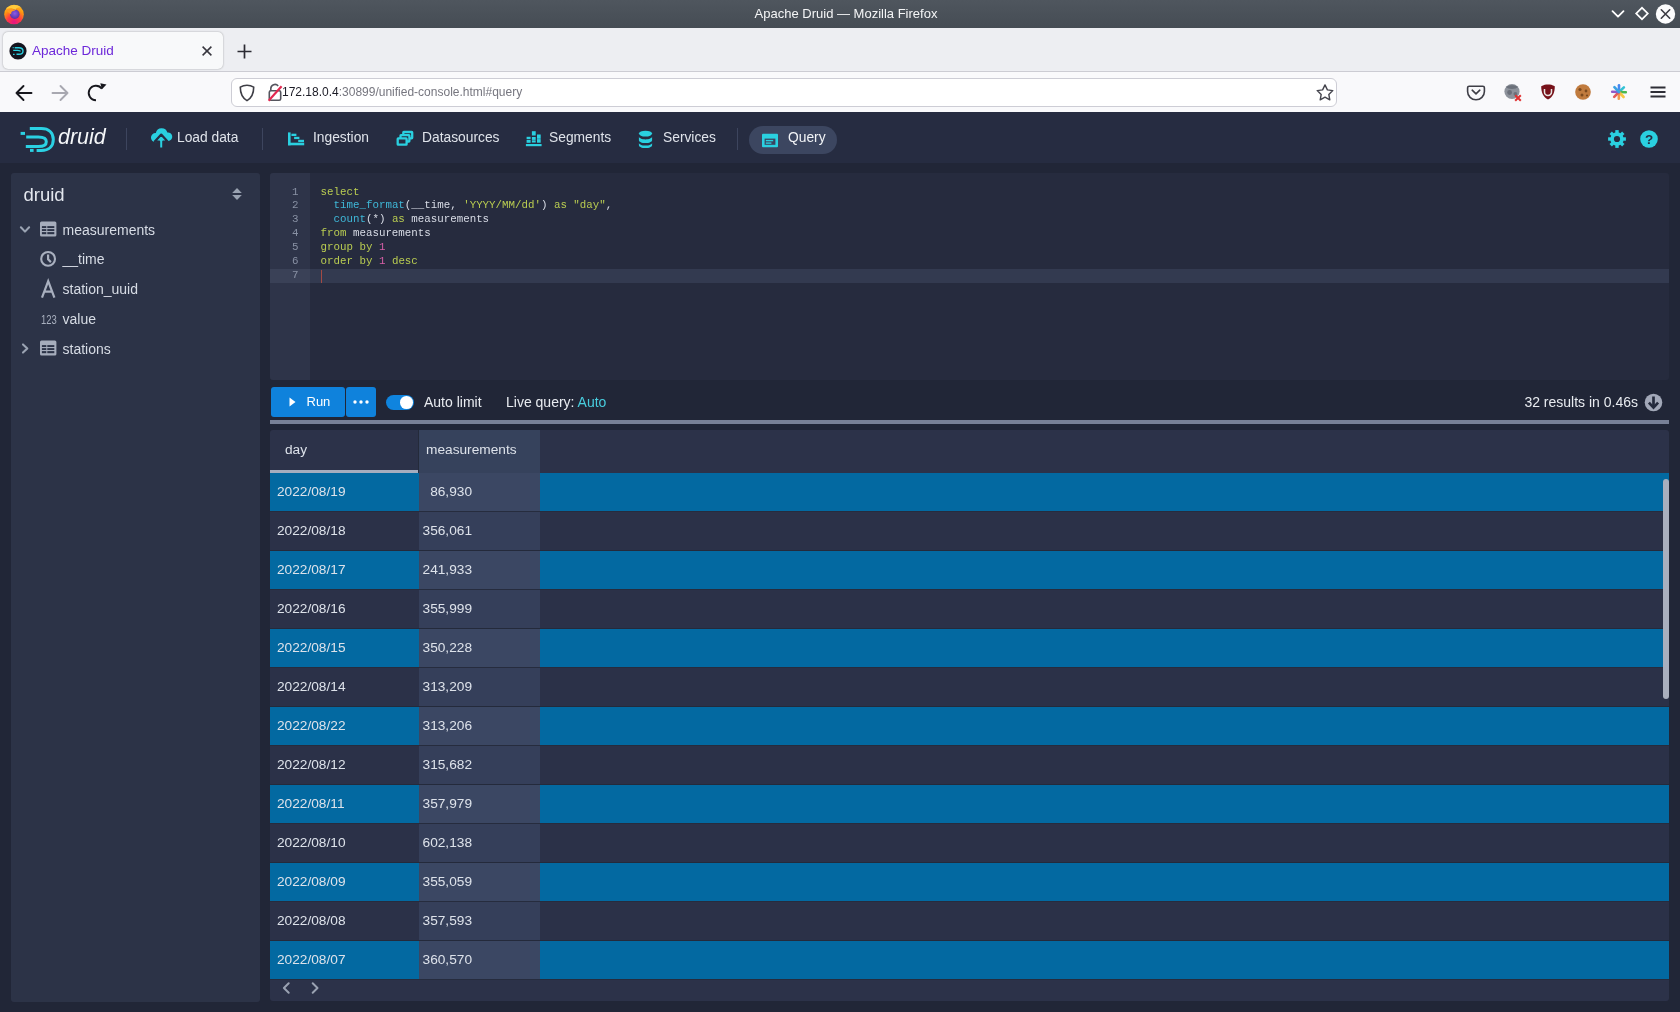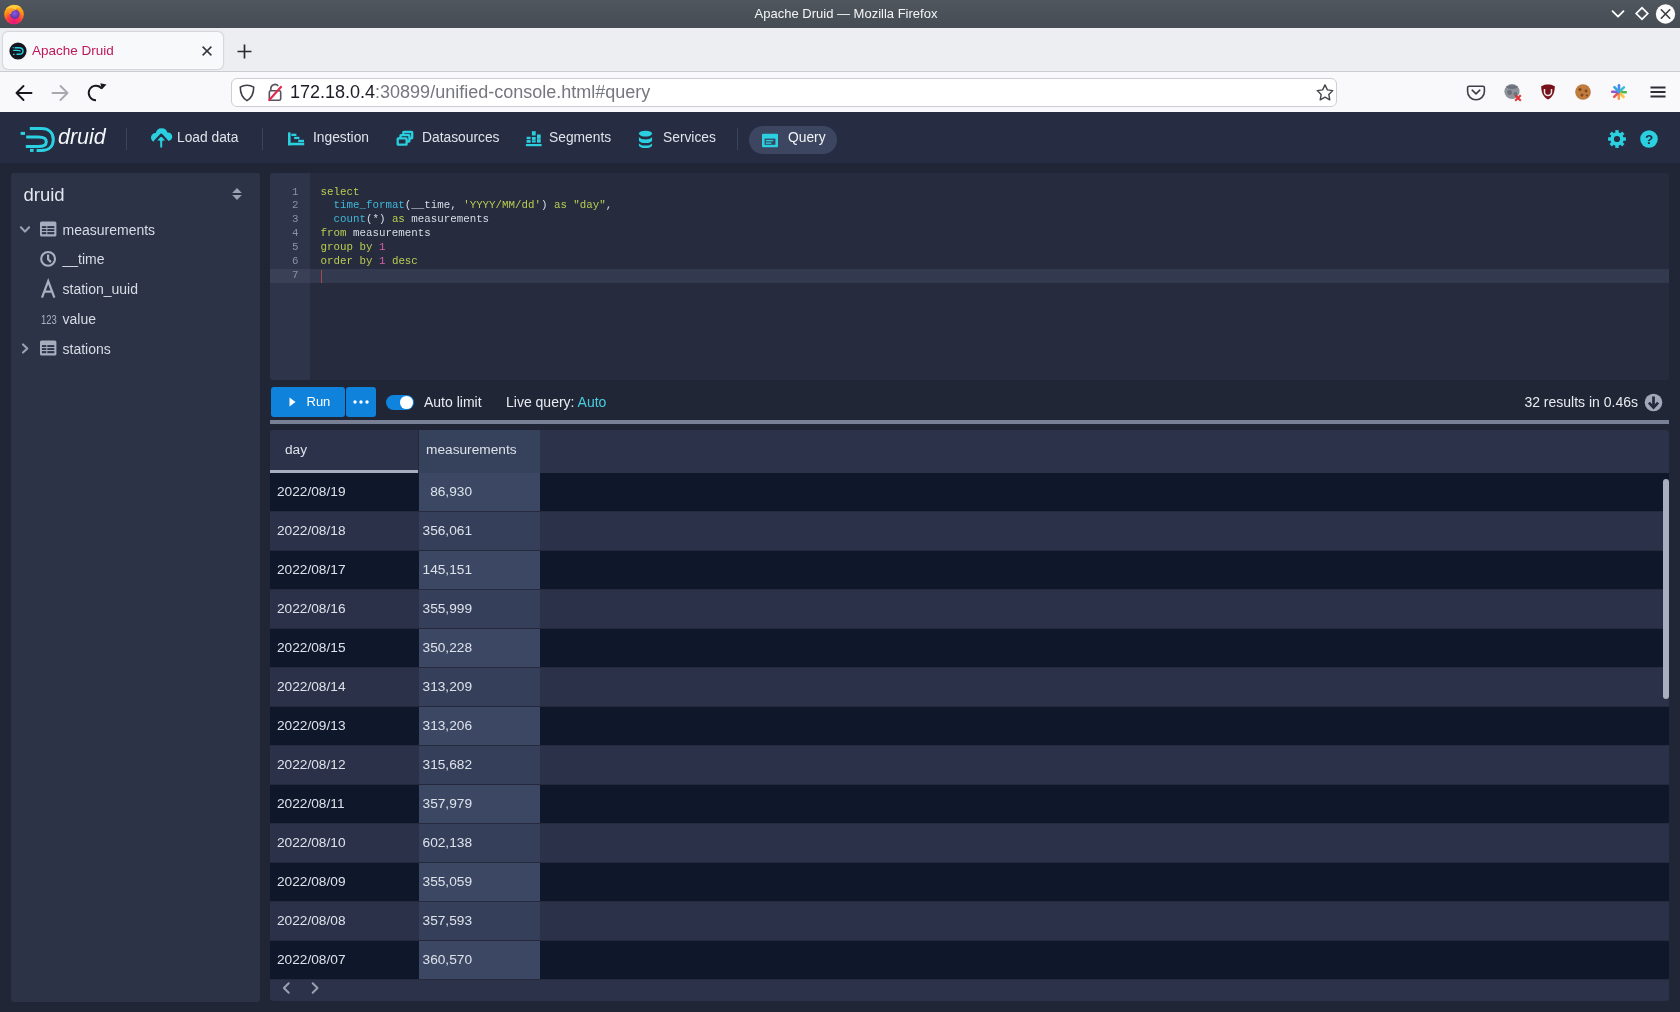--- a/index.html
+++ b/index.html
@@ -10,26 +10,26 @@
   
   #titlebar { left:0; top:0; width:1680px; height:28px;
     background:linear-gradient(#4f565e,#454c54); }
   #titlebar .title { position:absolute; left:0; right:0; top:0; height:28px;
     line-height:28px; text-align:center; color:#f4f5f6; font-size:13px;padding-left:12px; }
   #tabbar { left:0; top:28px; width:1680px; height:44px; background:#edeef2;
     border-bottom:1px solid #ccccd3; }
   #tab { position:absolute; left:3px; top:3.5px; width:220px; height:37px;
     background:#f8f9fa; border-radius:5px; box-shadow:0 0 2px rgba(0,0,0,.35); }
   #tab .tabtitle { position:absolute; left:29px; top:0; height:37px; line-height:37px;
-    font-size:13.5px; color:#be185d; font-weight:400; }
+    font-size:13.5px; color:#6d28d9; font-weight:400; }
   #navbar { left:0; top:72px; width:1680px; height:40px; background:#f9f9fb; }
   #urlbox { position:absolute; left:231px; top:5.5px; width:1106px; height:29px;
     background:#ffffff; border:1px solid #cdcdd5; border-radius:6px; }
-  #urltext { position:absolute; left:58px; top:0; height:27px; line-height:27px;
-    font-size:18px; color:#76767f; white-space:pre; }
+  #urltext { position:absolute; left:50px; top:0; height:27px; line-height:27px;
+    font-size:12px; color:#76767f; white-space:pre; }
   #urltext b { color:#1c1c26; font-weight:400; }
 
   
   #dheader { left:0; top:112px; width:1680px; height:51px; background:#262c41; }
   .dsep { position:absolute; top:16px; width:1px; height:22px; background:#3d455e; }
   .dnav { position:absolute; top:0; height:51px; line-height:51px; color:#dfe3ea;
     font-size:13.8px; }
   #wordmark { position:absolute; left:58px; top:0; height:51px; line-height:50px;
     color:#f5f7f9; font-size:21.5px; font-style:italic; font-weight:400;
     letter-spacing:0px; }
@@ -70,21 +70,21 @@
 
   
   #table { left:270px; top:430px; width:1399px; height:571px; background:#2c3249;
     border-radius:3px; overflow:hidden; font-size:13.7px; color:#dde2ea; }
   #thead { position:absolute; left:0; top:0; width:1399px; height:43px; }
   #thead .underline { position:absolute; left:0; top:39.5px; width:149px; height:3.5px; background:#a6adbe; }
   .trow { position:absolute; left:0; width:1399px; height:39px; }
   .trow .date { position:absolute; left:7px; top:0; line-height:38px; }
   .trow .val { position:absolute; left:150px; width:52px; top:0; line-height:38px; text-align:right; }
   .trow .tint { position:absolute; left:149px; top:0; width:121px; height:38px; }
-  .r0 { background:#0f172a; border-bottom:1px solid #262c3e; }
+  .r0 { background:#0369a1; border-bottom:1px solid #262c3e; }
   .r1 { background:#2b3148; border-bottom:1px solid #242a3b; }
   .r0 .tint { background:#3b4763; }
   .r1 .tint { background:#353f5a; }
   #scrollbar { position:absolute; left:1393px; top:49px; width:5.5px; height:220px;
     background:#a9afbe; border-radius:3px; }
   #pager { position:absolute; left:0; top:536px; width:1399px; height:35px;
     background:#303750; border-top:1px solid #262c3e; }
   #pager .ptext { position:absolute; left:77px; top:0; line-height:43px; font-size:14px; color:#dde2ea; }
 </style>
 </head>
@@ -185,40 +185,40 @@
         <div class="val">86,930</div>
       </div>
     <div class="trow r1" style="top:82px">
         <div class="tint"></div>
         <div class="date">2022/08/18</div>
         <div class="val">356,061</div>
       </div>
     <div class="trow r0" style="top:121px">
         <div class="tint"></div>
         <div class="date">2022/08/17</div>
-        <div class="val">145,151</div>
+        <div class="val">241,933</div>
       </div>
     <div class="trow r1" style="top:160px">
         <div class="tint"></div>
         <div class="date">2022/08/16</div>
         <div class="val">355,999</div>
       </div>
     <div class="trow r0" style="top:199px">
         <div class="tint"></div>
         <div class="date">2022/08/15</div>
         <div class="val">350,228</div>
       </div>
     <div class="trow r1" style="top:238px">
         <div class="tint"></div>
         <div class="date">2022/08/14</div>
         <div class="val">313,209</div>
       </div>
     <div class="trow r0" style="top:277px">
         <div class="tint"></div>
-        <div class="date">2022/09/13</div>
+        <div class="date">2022/08/22</div>
         <div class="val">313,206</div>
       </div>
     <div class="trow r1" style="top:316px">
         <div class="tint"></div>
         <div class="date">2022/08/12</div>
         <div class="val">315,682</div>
       </div>
     <div class="trow r0" style="top:355px">
         <div class="tint"></div>
         <div class="date">2022/08/11</div>

